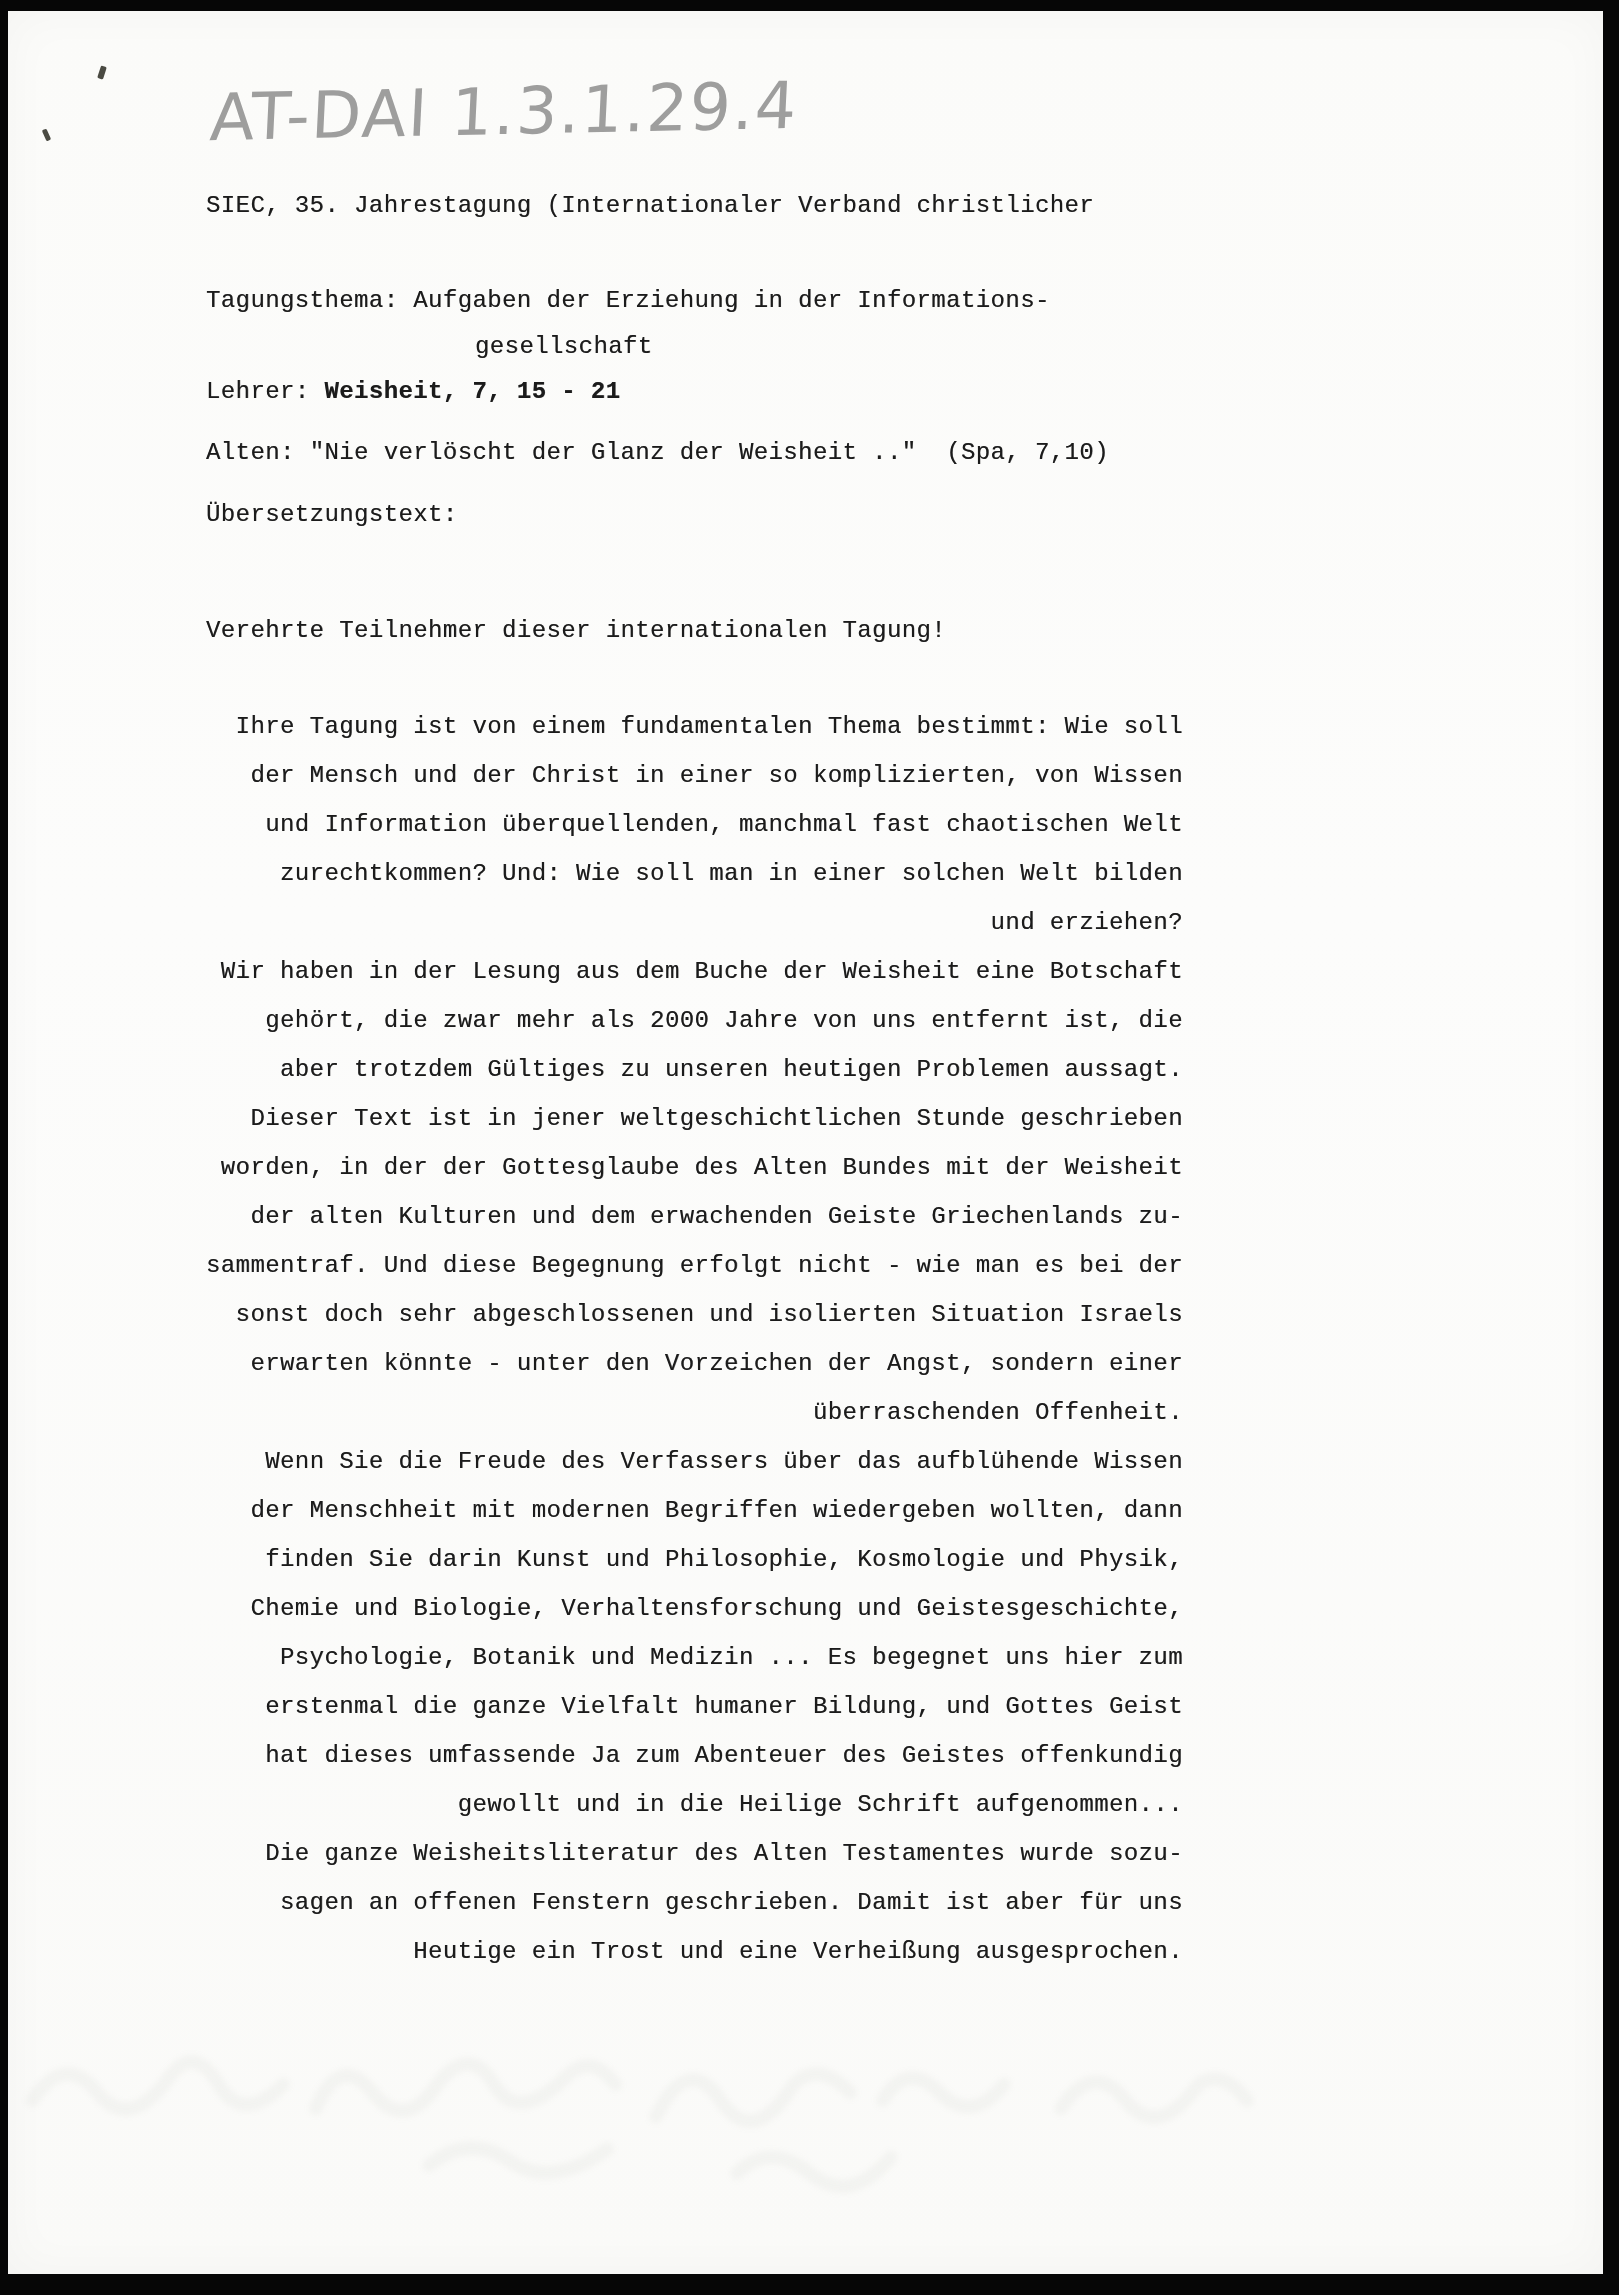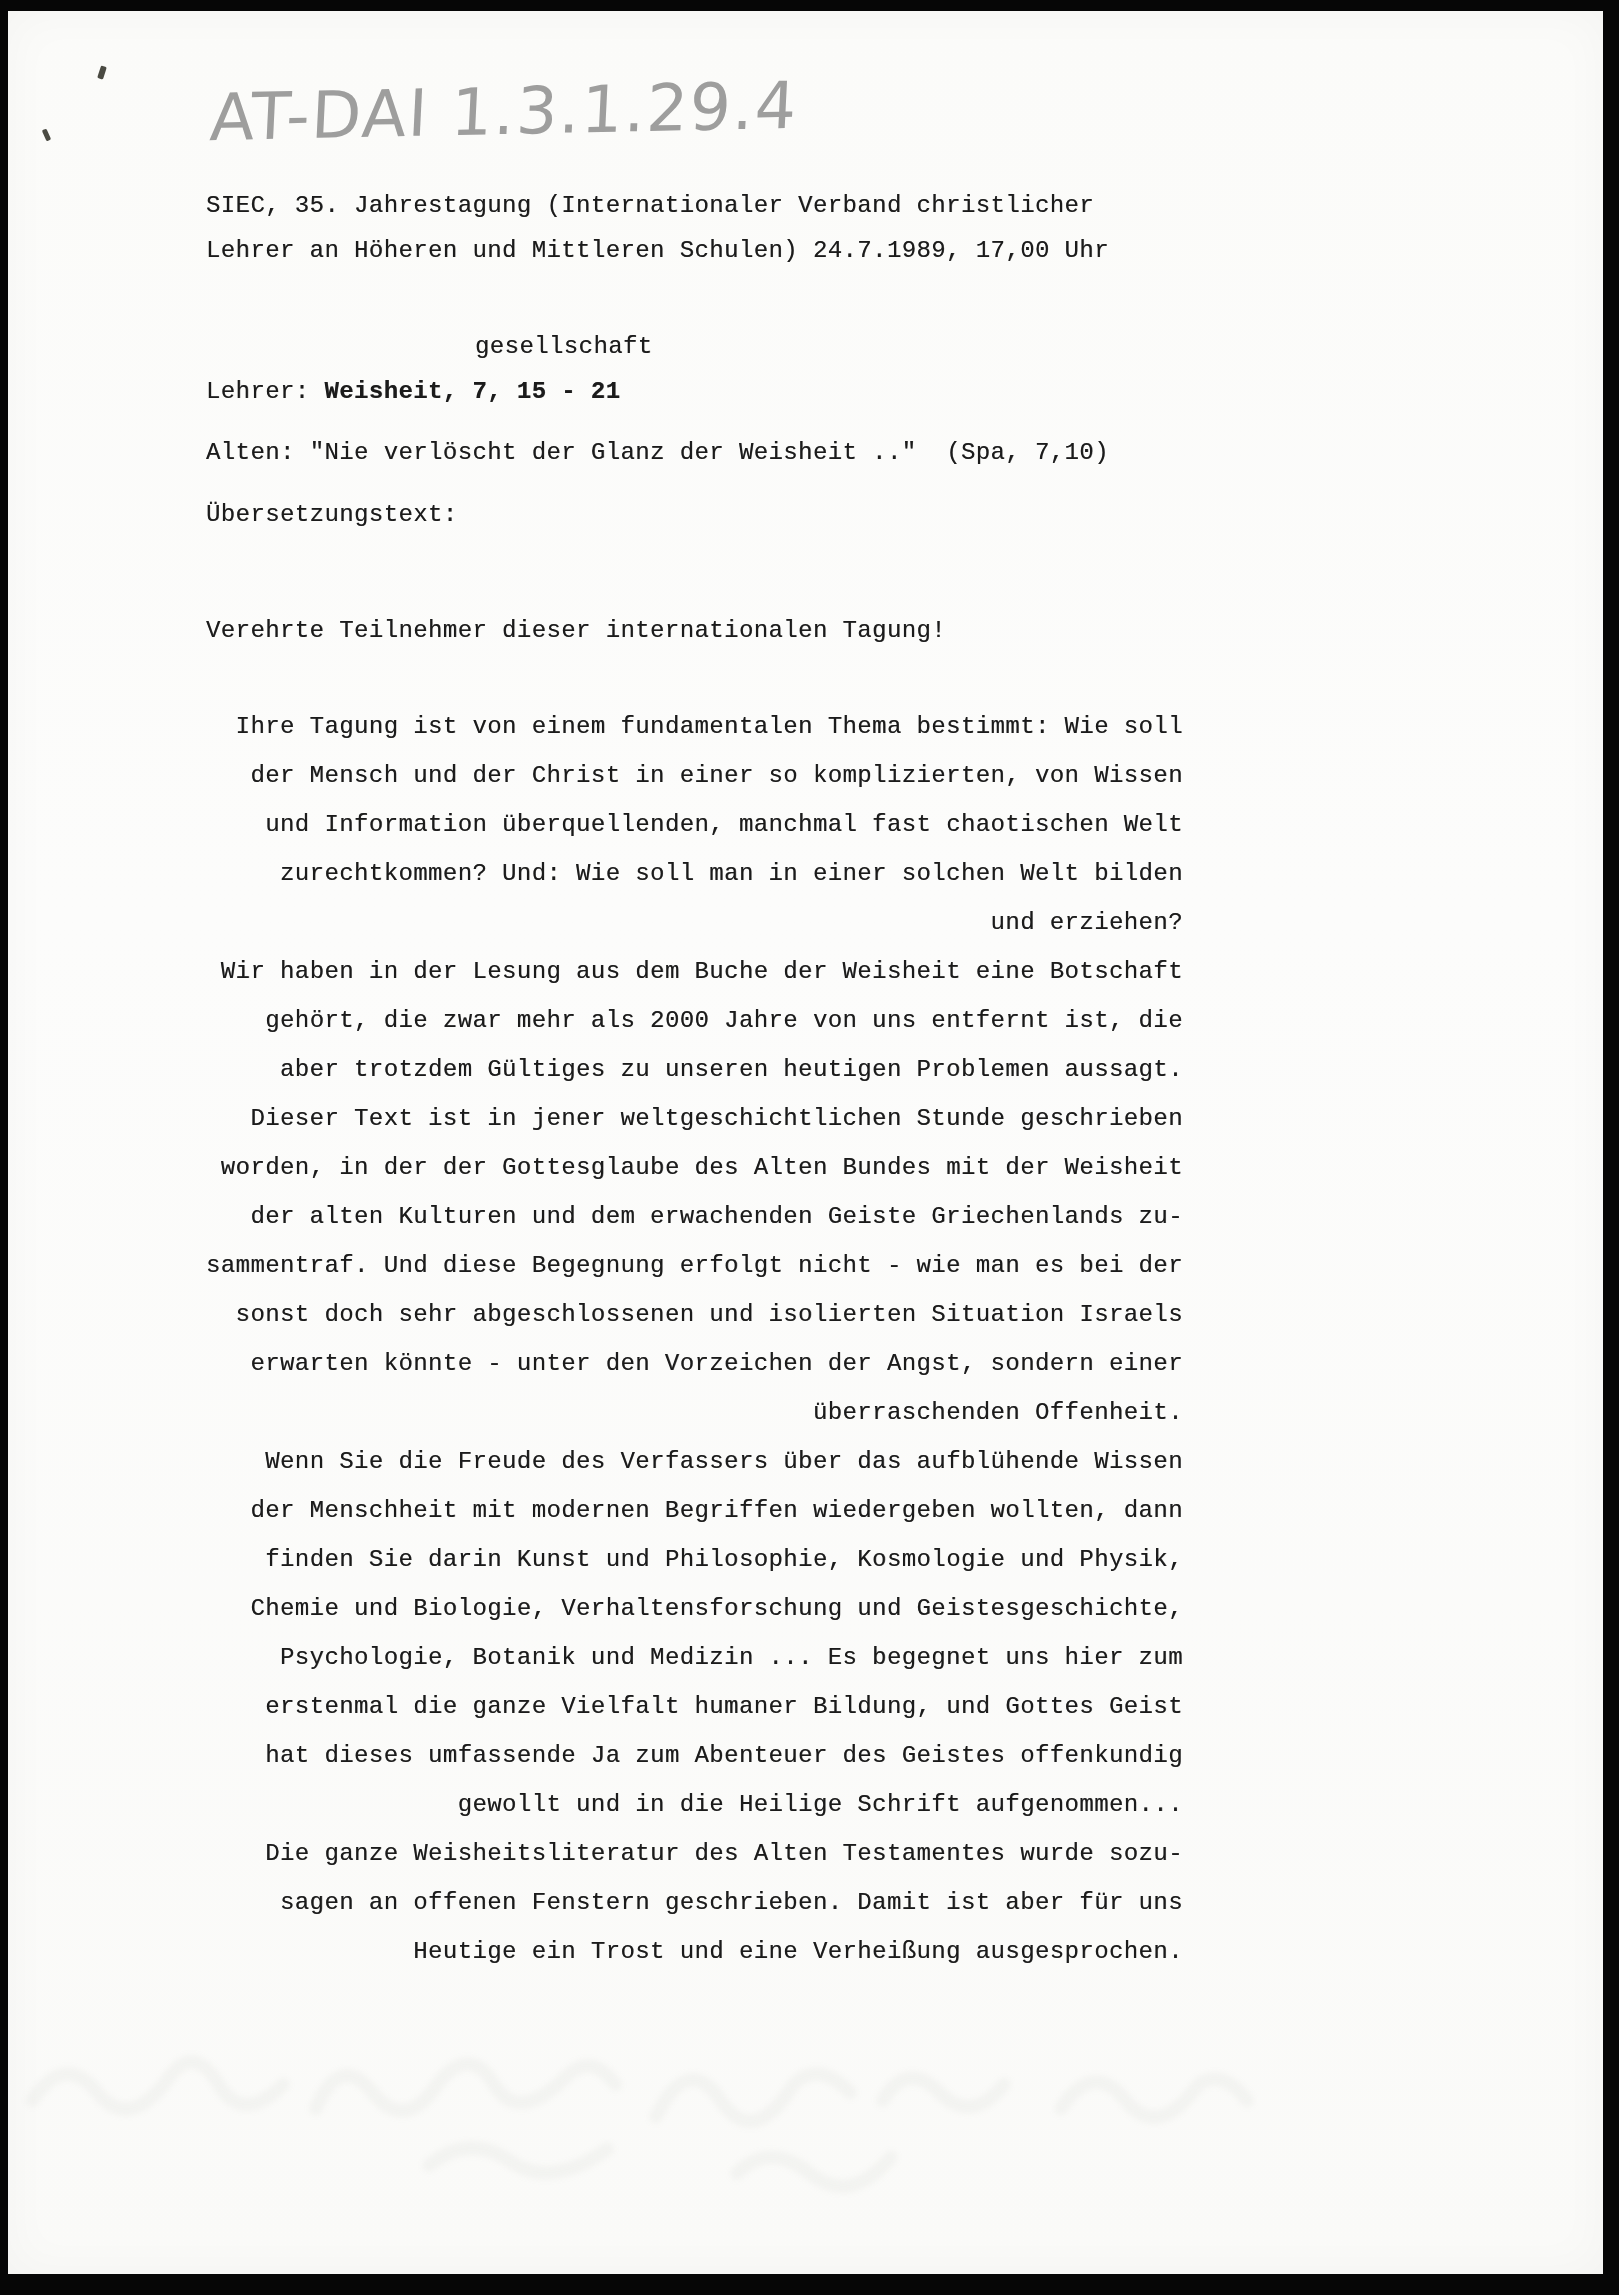--- a/index.html
+++ b/index.html
@@ -75,22 +75,22 @@
 
 <div class="scan">
   <div class="page">
 
     <div class="speck speck-1"></div>
     <div class="speck speck-2"></div>
 
     <div class="annotation">AT-DAI 1.3.1.29.4</div>
 
     <div class="mline" style="top:172px">SIEC, 35. Jahrestagung (Internationaler Verband christlicher</div>
-    <div class="mline" style="top:217px">Lehrer an Höheren und Mittleren Schulen) 24.7.1989, 17,00 Uhr</div>
 
+    <div class="mline" style="top:267px"><span>Tagungsthema: </span><span>Aufgaben der Erziehung in der Informations-</span></div>
     <div class="mline" style="top:313px; left:467px">gesellschaft</div>
 
     <div class="mline" style="top:358px"><span>Lehrer: </span><span class="bold">Weisheit, 7, 15 - 21</span></div>
 
     <div class="mline" style="top:419px"><span>Alten: </span><span>"Nie verlöscht der Glanz der Weisheit .."  (Spa, 7,10)</span></div>
 
     <div class="mline" style="top:597px">Verehrte Teilnehmer dieser internationalen Tagung!</div>
 
     <div class="mline" style="top:481px">Übersetzungstext:</div>
 

